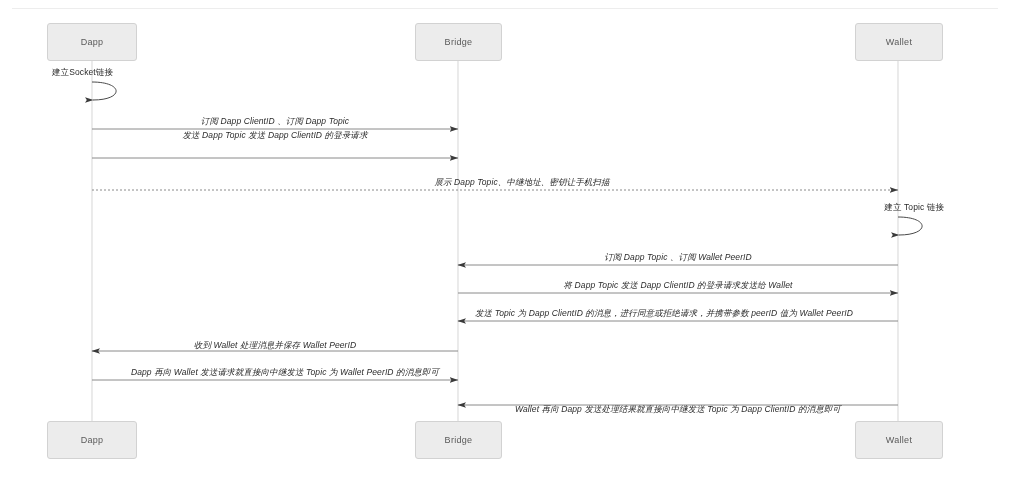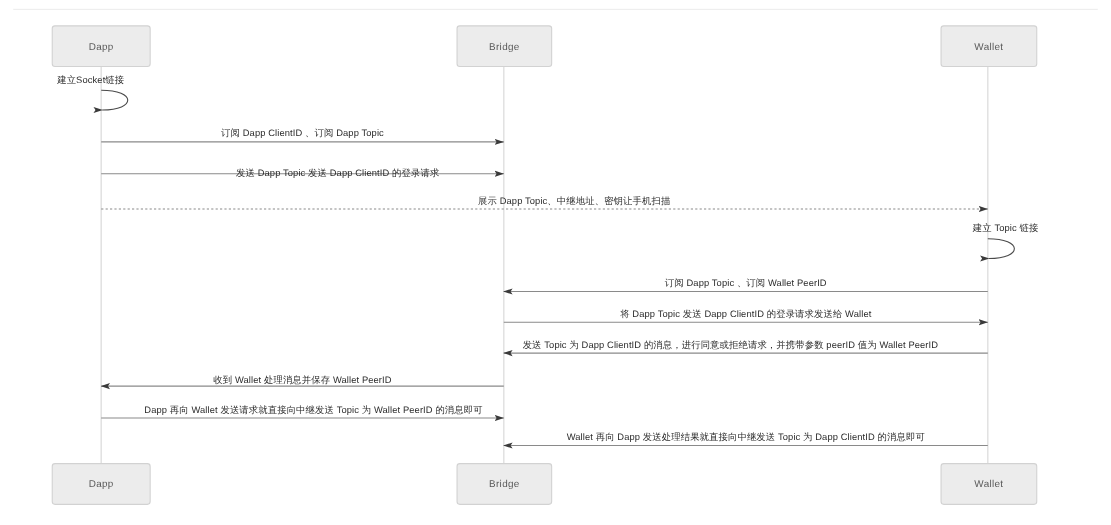--- a/index.html
+++ b/index.html
@@ -12,21 +12,21 @@
   #canvas{position:absolute;left:0;top:0;width:1010px;height:477px;}
   .actor-box{
     position:absolute;background:#ececec;border:1px solid #b91c1c;border-radius:3px;
     display:flex;align-items:center;justify-content:center;
     font-size:9px;color:#5a5a5a;letter-spacing:.3px;box-sizing:border-box;
   }
   .msg-label{
     position:absolute;font-size:8.5px;color:#2b2b2b;white-space:nowrap;
     text-align:left;letter-spacing:.1px;
   }
-  .msg-label.c{transform:translateX(-50%);}
+  .msg-label.c{transform:translateX(-50%);font-style:italic;}
   .msg-label.r{transform:translateX(-100%);}
   .msg-label.l{transform:translateX(0);}
 </style>
 </head>
 <body>
 
 <div id="topline"></div>
 
 <svg id="canvas" xmlns="http://www.w3.org/2000/svg" viewBox="0 0 1010 477">
   <defs>
@@ -75,22 +75,22 @@
     <div class="actor-box" style="left: 415px; top: 421px; width: 87px; height: 38px; background: rgb(236, 236, 236); border-color: rgb(210, 210, 210);">
       <span>Bridge</span>
     </div>
     <div class="actor-box" style="left: 855px; top: 421px; width: 88px; height: 38px; background: rgb(236, 236, 236); border-color: rgb(210, 210, 210);">
       <span>Wallet</span>
     </div>
   </div>
 <div id="labels">
     <div class="msg-label l" style="left: 52px; top: 67px;">建立Socket链接</div>
     <div class="msg-label c" style="left: 275px; top: 116px;">订阅 Dapp ClientID 、订阅 Dapp Topic</div>
-    <div class="msg-label c" style="left: 275px; top: 152px; margin-left: 32px;">发送 Dapp Topic 发送 Dapp ClientID 的登录请求</div>
+    <div class="msg-label c" style="left: 275px; top: 130px;">发送 Dapp Topic 发送 Dapp ClientID 的登录请求</div>
     <div class="msg-label c" style="left: 522px; top: 177px;">展示 Dapp Topic、中继地址、密钥让手机扫描</div>
     <div class="msg-label r" style="left: 944px; top: 202px;">建立 Topic 链接</div>
     <div class="msg-label c" style="left: 678px; top: 252px;">订阅 Dapp Topic 、订阅 Wallet PeerID</div>
     <div class="msg-label c" style="left: 678px; top: 280px;">将 Dapp Topic 发送 Dapp ClientID 的登录请求发送给 Wallet</div>
     <div class="msg-label c" style="left: 664px; top: 308px;">发送 Topic 为 Dapp ClientID 的消息，进行同意或拒绝请求，并携带参数 peerID 值为 Wallet PeerID</div>
     <div class="msg-label c" style="left: 275px; top: 340px;">收到 Wallet 处理消息并保存 Wallet PeerID</div>
     <div class="msg-label c" style="left: 285px; top: 367px;">Dapp 再向 Wallet 发送请求就直接向中继发送 Topic 为 Wallet PeerID 的消息即可</div>
-    <div class="msg-label c" style="left: 678px; top: 392px;">Wallet 再向 Dapp 发送处理结果就直接向中继发送 Topic 为 Dapp ClientID 的消息即可</div>
+    <div class="msg-label c" style="left: 678px; top: 404px;">Wallet 再向 Dapp 发送处理结果就直接向中继发送 Topic 为 Dapp ClientID 的消息即可</div>
   </div>
 
 </body></html>

